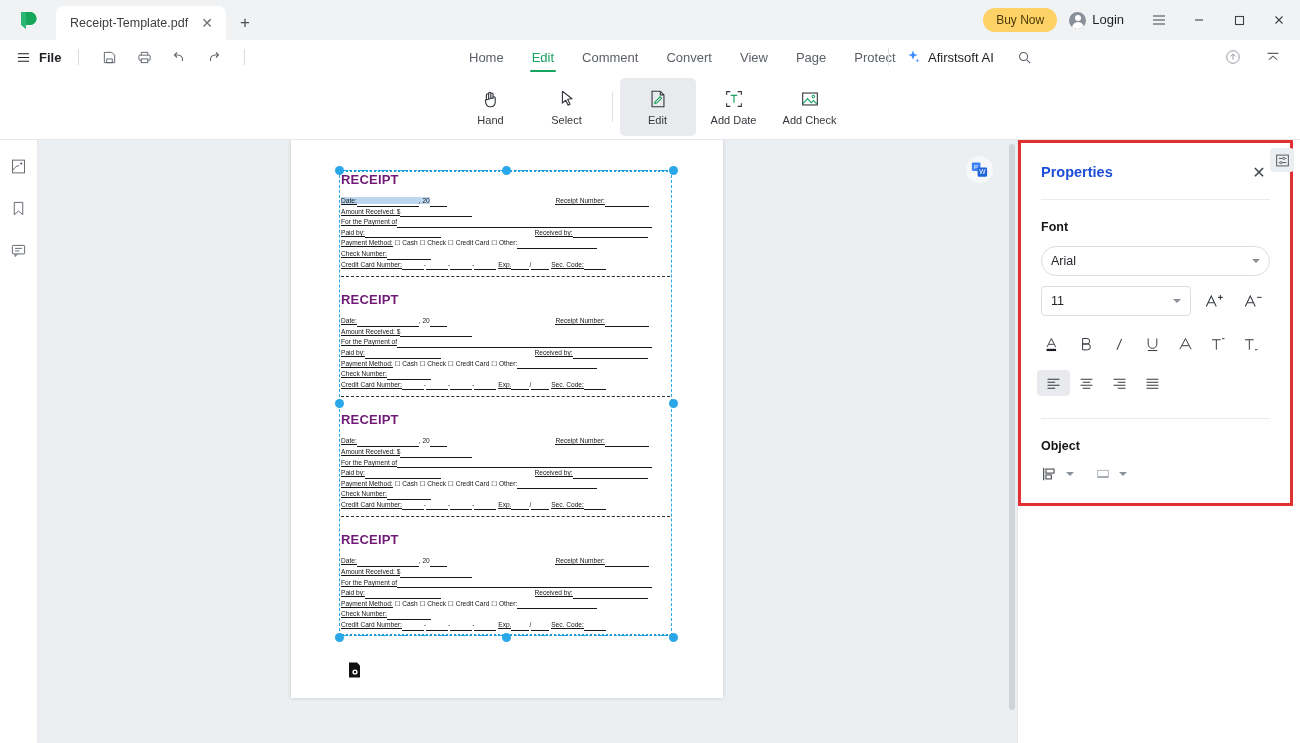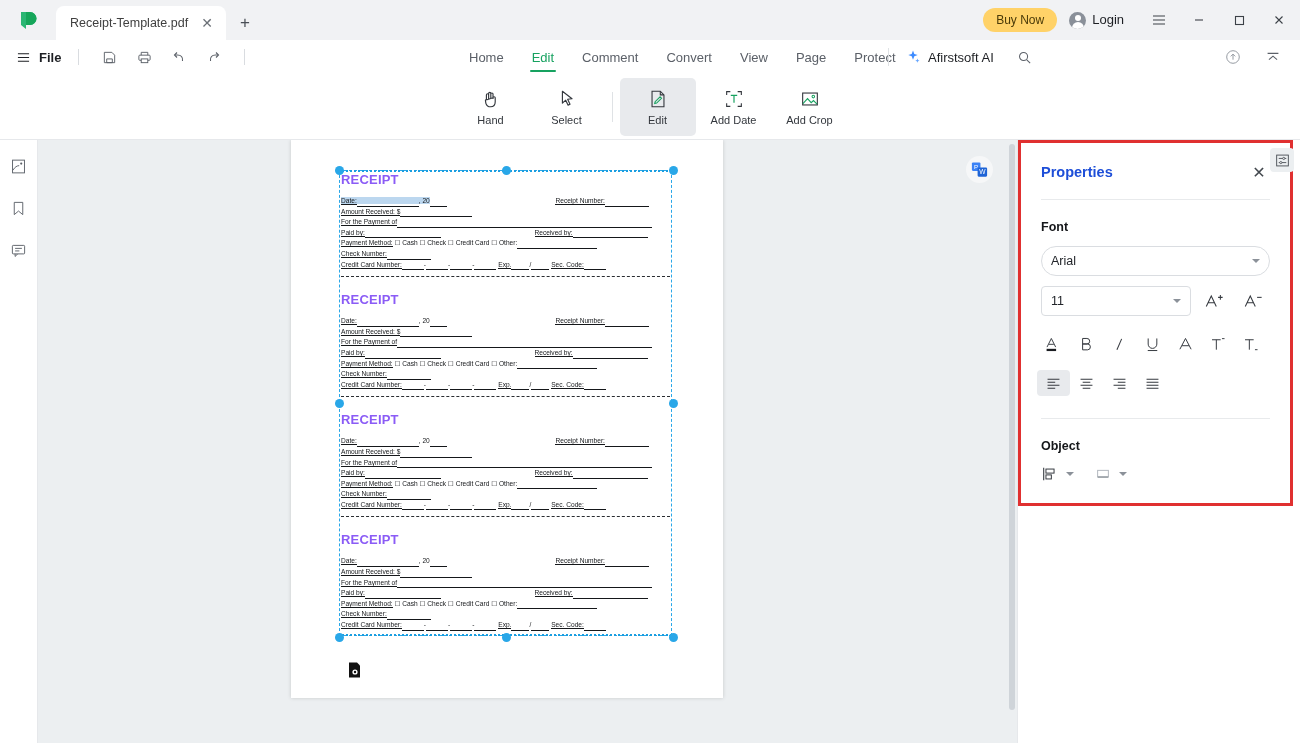--- a/index.html
+++ b/index.html
@@ -97,21 +97,21 @@
   .selbox::before {
     content:""; position:absolute; left:-1px; right:-1px; top:-1px; bottom:-1px;
     border-top: 2px dotted #1b9ee0; border-bottom: 2px dotted #1b9ee0;
   }
   .hnd { position: absolute; width: 9px; height: 9px; border-radius: 50%; background: #29a7e8; }
 
   
   .doc-inner { position: absolute; left: 50px; top: 32px; width: 329px; }
   .rblock { position: relative; padding-bottom: 7px; }
   .rtitle { font-family: "Liberation Sans", sans-serif; font-weight: bold; font-size: 13px;
-            color: #8b5cf6; letter-spacing: .2px; margin-bottom: 9px; }
+            color: #701a75; letter-spacing: .2px; margin-bottom: 9px; }
   .rline { font-size: 6.6px; color: #15171a; line-height: 9.6px; white-space: nowrap;
            font-family: "Liberation Sans", sans-serif; }
   .u { border-bottom: 1px solid #15171a; }
   .blank { display: inline-block; border-bottom: 1px solid #15171a; vertical-align: bottom; height: 8px; }
   .hl { background: #bcd7ef; }
   .dash-sep { border-top: 1.3px dashed #2a2d31; margin-top: 6px; height: 0; }
   .pg-ico { position: absolute; left: 57px; top: 522px; }
 
   
   .props-outer {
@@ -306,21 +306,21 @@
     </svg>
     <span class="tool-lbl">Add Date</span>
   </div>
 
   <div class="tool">
     <svg width="22" height="22" viewBox="0 0 24 24">
       <rect x="4" y="5.5" width="16" height="13" fill="none" stroke="#33373d" stroke-width="1.2"></rect>
       <circle cx="15.6" cy="9.4" r="1.4" fill="none" stroke="#17a260" stroke-width="1.1"></circle>
       <path d="M4.3 17l5-5.5 4 4.5 2.5-2.3 3.9 3.8" fill="none" stroke="#17a260" stroke-width="1.2"></path>
     </svg>
-    <span class="tool-lbl">Add Crop</span>
+    <span class="tool-lbl">Add Check</span>
   </div>
 
 </div>
 
 <div class="body-row">
 
   <div class="leftrail">
     <div class="rail-btn">
       <svg width="17" height="17" viewBox="0 0 20 20">
         <rect x="3" y="2.5" width="14" height="15" fill="none" stroke="#5b6068" stroke-width="1.1"></rect>

